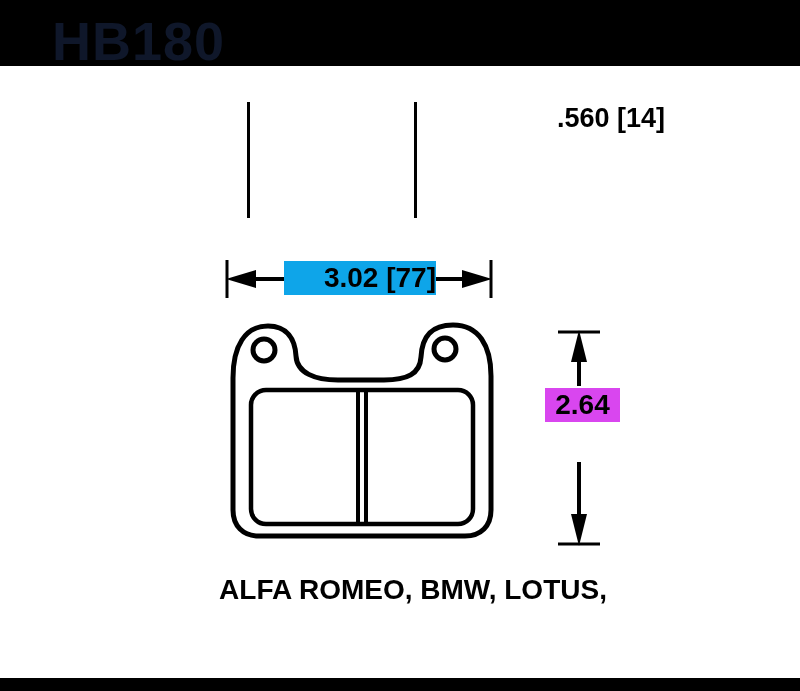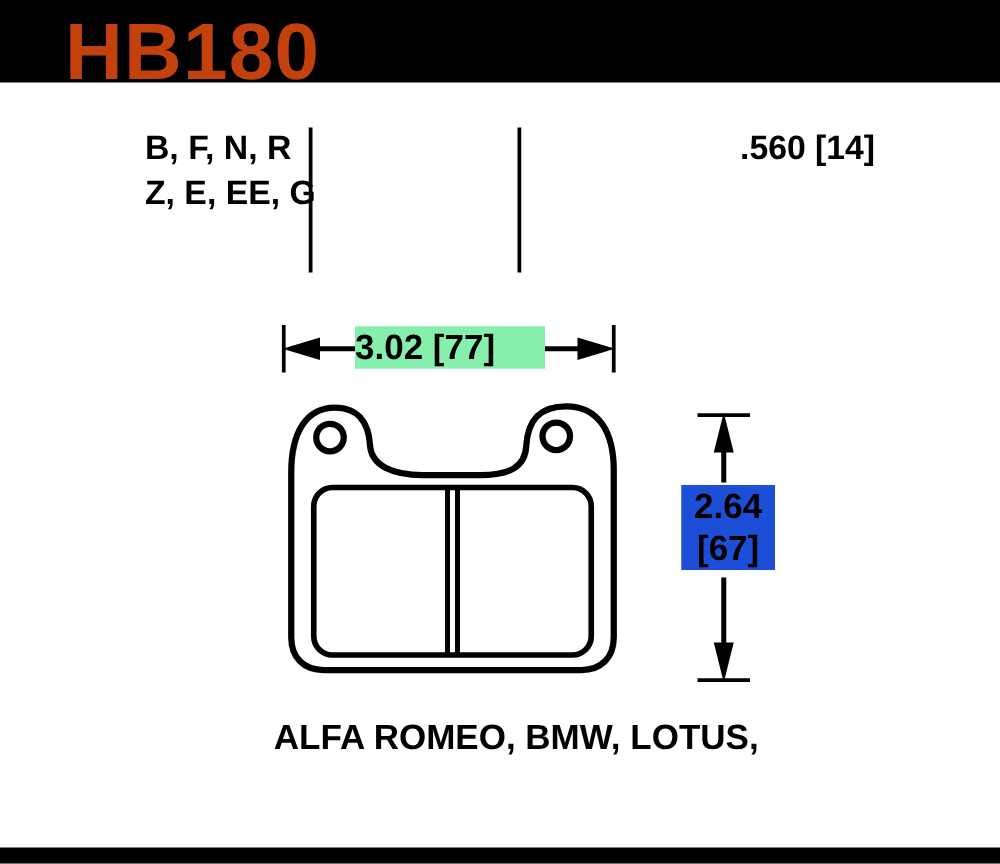--- a/index.html
+++ b/index.html
@@ -7,58 +7,56 @@
     width:800px;height:691px;position:relative;background:#ffffff;
     font-family:"Liberation Sans", sans-serif;font-weight:bold;color:#000;
     overflow:hidden;
   }
   .abs{position:absolute;}
   .header-bar{
     left:0;top:8;width:800px;height:66px;background:#000;
   }
   .part-number{
     left:52px;top:8px;height:66px;line-height:66px;
-    color:#c2410c;font-size:64px;letter-spacing:1px;
+    color:#0f172a;font-size:54px;letter-spacing:1px;
   }
   .spec-table{left:0;top:100px;width:800px;}
   .spec-row{position:relative;height:36px;line-height:36px;font-size:27px;}
   .cell-compounds{position:absolute;left:116px;top:0;width:120px;white-space:nowrap;}
   .cell-fmsi{position:absolute;left:263px;top:0;width:145px;white-space:nowrap;}
-  .cell-thickness{position:absolute;left:592px;top:0;width:142px;text-align:left;white-space:nowrap;}
+  .cell-thickness{position:absolute;left:540px;top:0;width:142px;text-align:center;white-space:nowrap;}
   .divider{width:3px;background:#000;top:102px;height:116px;}
   .divider-1{left:247px;}
   .divider-2{left:414px;}
   .dim-width-text{
-    left:284px;top:261px;width:152px;text-align:left;
-    font-size:28px;line-height:34px;background:#86efac;
+    left:284px;top:261px;width:152px;text-align:right;
+    font-size:28px;line-height:34px;background:#0ea5e9;
   }
   .dim-height-text{
     left:545px;top:388px;width:75px;text-align:center;
-    font-size:28px;line-height:34px;background:#1d4ed8;
+    font-size:28px;line-height:34px;background:#d946ef;
   }
   .applications{
     left:13px;top:572px;width:800px;text-align:center;
     font-size:28px;line-height:35px;
   }
   .footer-bar{left:0;top:678px;width:800px;height:13px;background:#000;}
   svg{display:block;}
 </style>
 </head>
 <body>
 
 <div class="abs header-bar"></div>
 <div class="abs part-number">HB180</div>
 
 <div class="abs spec-table">
   <div class="spec-row">
-    <span class="cell-compounds">B, F, N, R</span>
     <span class="cell-thickness">.560 [14]</span>
   </div>
   <div class="spec-row">
-    <span class="cell-compounds">Z, E, EE, G</span>
   </div>
   <div class="spec-row">
     <span class="cell-fmsi"></span>
   </div>
 </div>
 <div class="abs divider divider-1"></div>
 <div class="abs divider divider-2"></div>
 
 <svg class="abs" style="left:224px;top:256px;" width="270" height="48" viewBox="0 0 270 48">
   <line x1="3" y1="4" x2="3" y2="42" stroke="#000" stroke-width="3"></line>
@@ -84,20 +82,19 @@
 <svg class="abs" style="left:550px;top:326px;" width="64" height="224" viewBox="0 0 64 224">
   <line x1="8" y1="6" x2="50" y2="6" stroke="#000" stroke-width="3"></line>
   <line x1="8" y1="218" x2="50" y2="218" stroke="#000" stroke-width="3"></line>
   <polygon points="29,4 21,36 37,36" fill="#000"></polygon>
   <line x1="29" y1="32" x2="29" y2="60" stroke="#000" stroke-width="4"></line>
   <line x1="29" y1="136" x2="29" y2="192" stroke="#000" stroke-width="4"></line>
   <polygon points="29,220 21,188 37,188" fill="#000"></polygon>
 </svg>
 <div class="abs dim-height-text">
   <div>2.64</div>
-  <div>[67]</div>
 </div>
 
 <div class="abs applications">
   <div>ALFA ROMEO, BMW, LOTUS,</div>
 </div>
 
 <div class="abs footer-bar"></div>
 
 </body></html>

